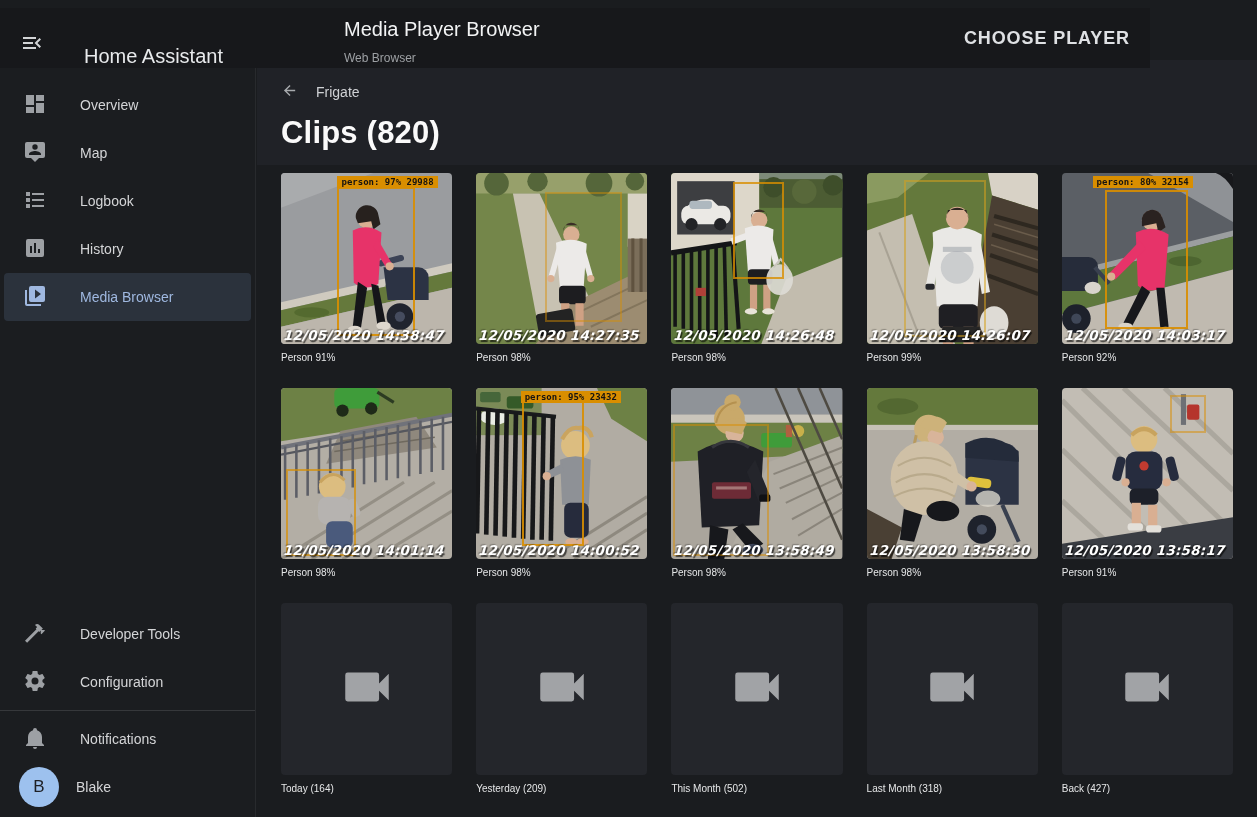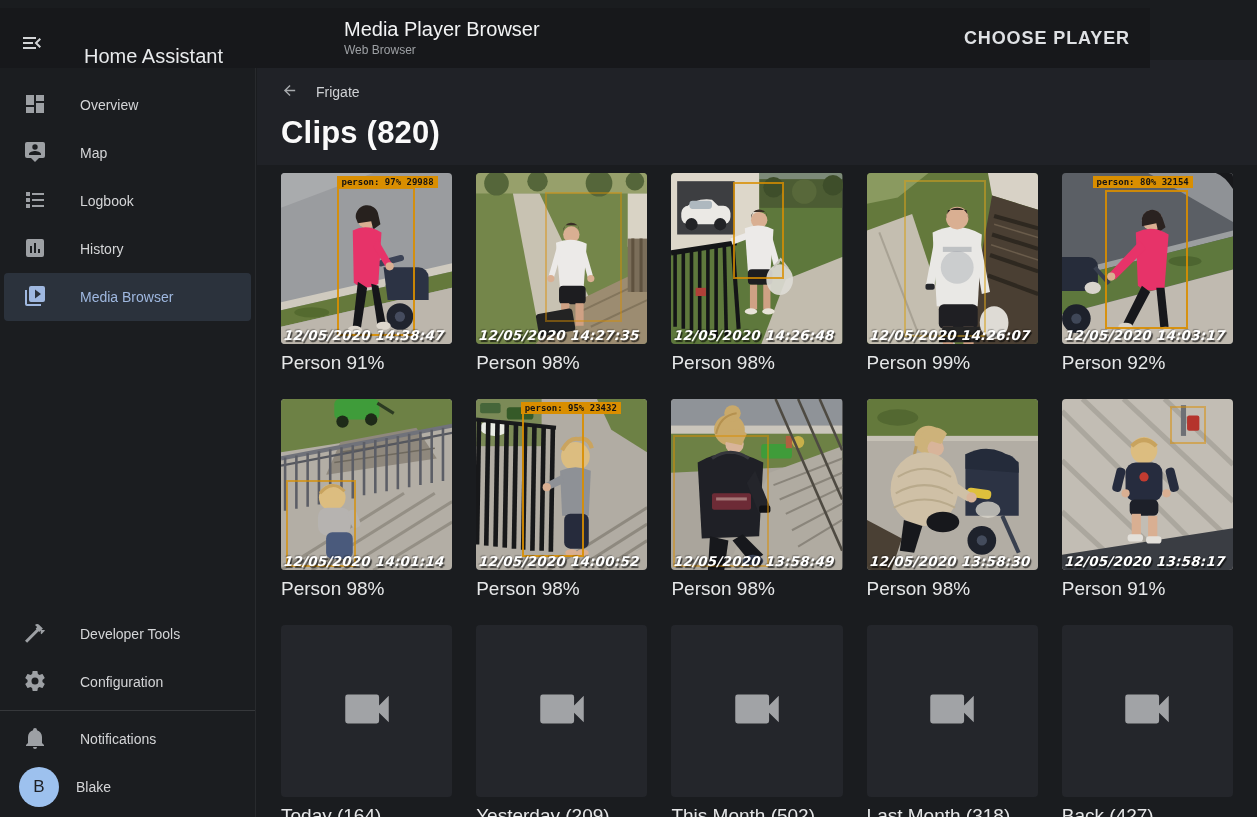--- a/index.html
+++ b/index.html
@@ -18,21 +18,21 @@
   html,body{width:1257px;height:817px;overflow:hidden;background:var(--content-bg);
     font-family:"Liberation Sans","DejaVu Sans",sans-serif;color:var(--text-main)}
   .appbar{position:absolute;left:0;top:8px;width:1150px;height:60px;background:var(--appbar-bg);
     display:flex;align-items:flex-end;z-index:5}
   .menu-btn{width:48px;height:48px;margin-left:8px;display:flex;align-items:center;justify-content:center;
     border:none;background:none;cursor:pointer}
   .menu-btn svg{width:24px;height:24px;fill:#d2d4d6}
   .ha-title{font-size:20px;color:#e8eaec;margin-left:28px}
   .page-title-block{position:absolute;left:344px;top:9px}
   .page-title{font-size:20px;color:#f2f3f4;line-height:24px}
-  .page-subtitle{font-size:12px;color:#9da0a4;margin-top:2px}
+  .page-subtitle{font-size:12px;color:#9da0a4;margin-top:10px}
   .choose-player{position:absolute;right:20px;top:0;height:60px;display:flex;align-items:center;
     background:none;border:none;color:#dfe1e4;font-size:18px;font-weight:bold;letter-spacing:.9px;
     cursor:pointer;font-family:inherit}
 
   .sidebar{position:absolute;left:0;top:60px;width:256px;height:757px;background:var(--sidebar-bg);
     border-top:1px solid rgba(255,255,255,.10);border-right:1px solid rgba(255,255,255,.06);
     display:flex;flex-direction:column;padding-top:20px}
   .nav-item{height:48px;display:flex;align-items:center;padding-left:19px;cursor:pointer;
     color:#d4d5d7;font-size:14px;margin:0 4px;border-radius:4px}
   .nav-item svg{width:24px;height:24px;fill:var(--text-dim);margin-right:33px;flex:none}
@@ -51,21 +51,21 @@
   .grid{display:grid;grid-template-columns:repeat(5,1fr);column-gap:24px;row-gap:0;padding:8px 24px 0}
   .card{margin-bottom:25px;cursor:pointer}
   .thumb{position:relative;aspect-ratio:1/1;border-radius:4px;overflow:hidden;background:#2a2c30}
   .thumb svg.scene{position:absolute;inset:0;width:100%;height:100%;display:block}
   .bb{position:absolute;border:2px solid rgba(217,142,0,.9)}
   .bb-label{position:absolute;background:var(--bbox);color:#161310;
     font:bold 9px "DejaVu Sans Mono",monospace;padding:1px 4px;white-space:nowrap;z-index:2}
   .ts{position:absolute;bottom:1px;left:3px;font-family:"DejaVu Sans",sans-serif;font-weight:bold;
     font-style:italic;font-size:13.5px;color:#fff;letter-spacing:.2px;white-space:nowrap;z-index:2;
     text-shadow:1.5px 1.5px 1px rgba(0,0,0,.65),-1px -1px 1px rgba(0,0,0,.3);transform:skewX(-4deg)}
-  .caption{margin-top:8px;font-size:19px;color:#e6e7e8}
+  .caption{margin-top:8px;font-size:10px;color:#e6e7e8}
   .tile{aspect-ratio:1/1;border-radius:4px;background:var(--tile-bg);
     display:flex;align-items:center;justify-content:center}
   .tile svg{width:58px;height:58px;fill:#a1a3a6}
 
   
   .c1 .bb{left:33%;top:8%;width:45%;height:87%}
   .c1 .bb-label{left:33%;top:2%}
   .c2 .bb{left:40%;top:11%;width:45%;height:76%;border-color:rgba(217,142,0,.45)}
   .c3 .bb{left:36%;top:5%;width:30%;height:57%;border-color:rgba(217,142,0,.8)}
   .c4 .bb{left:22%;top:4%;width:48%;height:92%;border-color:rgba(214,160,30,.55)}

